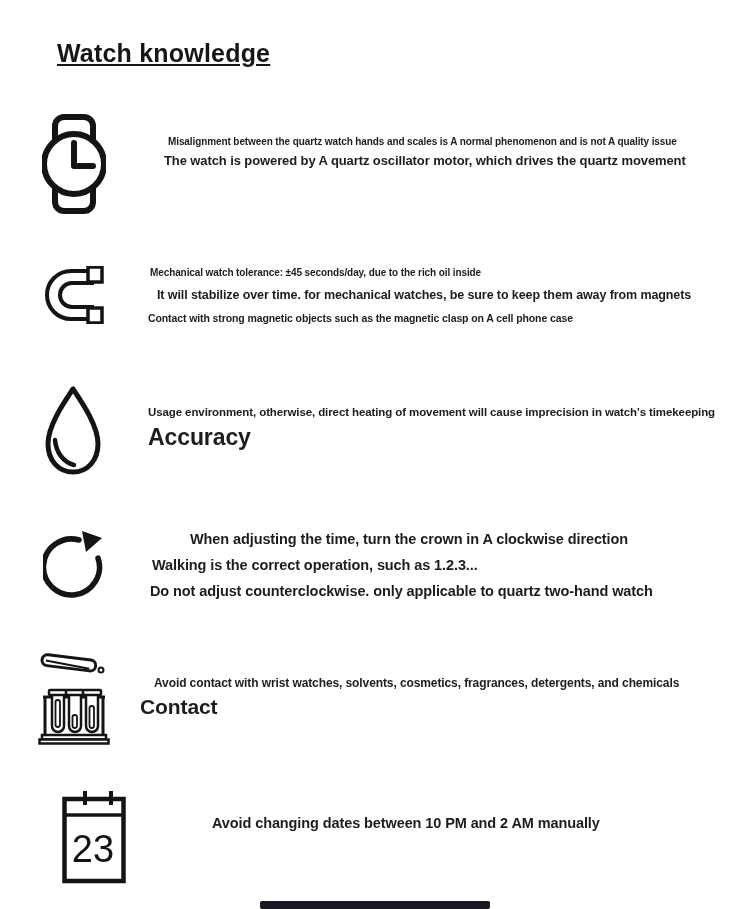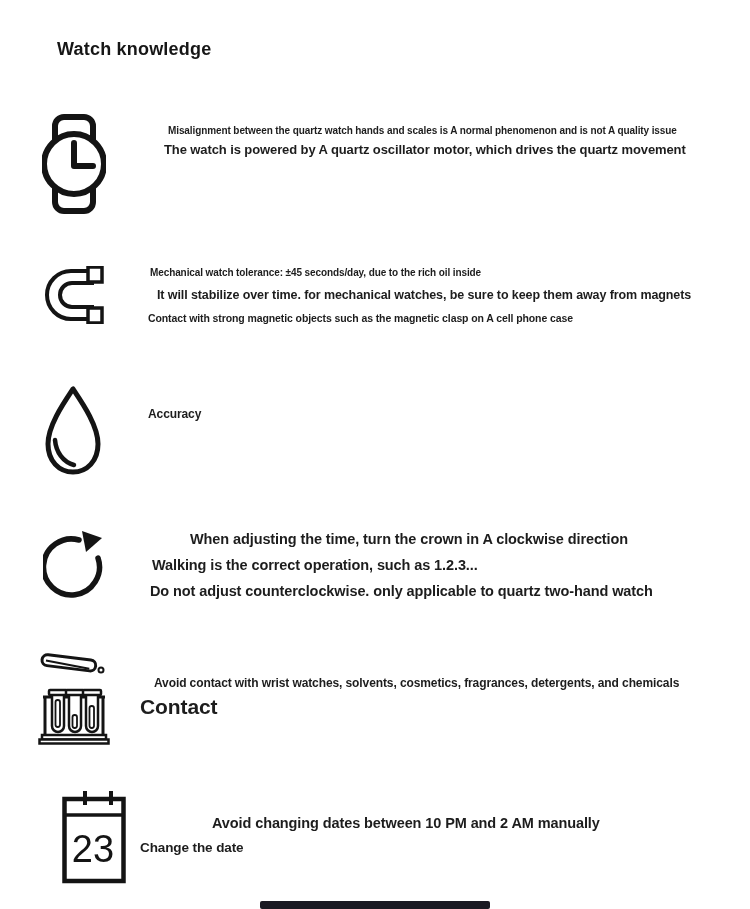--- a/index.html
+++ b/index.html
@@ -2,37 +2,37 @@
 <html><head>
 <meta charset="utf-8">
 <style>
   html,body{margin:0;padding:0;background:#fff;}
   .page{
     position:relative;width:750px;height:909px;background:#ffffff;overflow:hidden;
     font-family:"Liberation Sans",sans-serif;color:#1c1c1c;
   }
   .title{
     position:absolute;left:57px;top:39px;margin:0;
-    font-size:18px;font-weight:700;color:#161616;letter-spacing:.2px;
+    font-size:25px;font-weight:700;color:#161616;letter-spacing:.2px;text-decoration:underline;
   }
   .icon{position:absolute;}
   .icon svg{display:block;width:100%;height:100%;}
   .lines{position:absolute;left:140px;width:605px;}
   .lines p{margin:0;font-weight:700;white-space:nowrap;color:#1d1d1d;letter-spacing:-.1px;}
   
   .t10 {font-size:10px;  line-height:14px;}
   .t105{font-size:10.5px;line-height:16px;}
   .t115{font-size:11.5px;line-height:17px;}
   .t12 {font-size:12px;  line-height:16px;}
   .t125{font-size:12.5px;line-height:19px;}
   .t13 {font-size:13px;  line-height:18px;}
   .t135{font-size:13.5px;line-height:19px;}
   .t145{font-size:14.5px;line-height:21px;letter-spacing:-.2px;}
   .t15 {font-size:10px;  line-height:21px;letter-spacing:-.2px;}
-  .t18 {font-size:12px;  line-height:25px;letter-spacing:0;}
+  .t18 {font-size:23px;  line-height:25px;letter-spacing:0;}
   .t21 {font-size:21px;  line-height:28px;letter-spacing:0;}
   .indicator{
     position:absolute;left:260px;top:901px;width:230px;height:8px;
     border-radius:2px;
   }
 </style>
 </head>
 <body>
 
 <div class="page">
@@ -40,21 +40,21 @@
   <h1 class="title">Watch knowledge</h1>
 
   <div>
     <div class="icon" style="left:42px;top:114px;width:64px;height:100px">
       <svg viewBox="0 0 64 100" xmlns="http://www.w3.org/2000/svg">
         <rect x="13" y="3" width="38" height="94" rx="9" fill="#fff" stroke="#141414" stroke-width="6"></rect>
         <circle cx="32" cy="50" r="30" fill="#fff" stroke="#141414" stroke-width="6"></circle>
         <path d="M32 29 V52 H51" fill="none" stroke="#141414" stroke-width="6" stroke-linecap="round" stroke-linejoin="round"></path>
       </svg>
     </div>
-    <div class="lines" style="top:124px">
+    <div class="lines" style="top:135px">
       <p class="t10" style="margin-left:28px">Misalignment between the quartz watch hands and scales is A normal phenomenon and is not A quality issue</p>
       <p class="t13" style="margin-left:24px;margin-top:3px">The watch is powered by A quartz oscillator motor, which drives the quartz movement</p>
     </div>
   </div>
 
   <div>
     <div class="icon" style="left:44px;top:266px;width:60px;height:58px">
       <svg viewBox="0 0 60 58" xmlns="http://www.w3.org/2000/svg">
         <path d="M50 5 H27 A24 24 0 0 0 27 53 H50" fill="none" stroke="#141414" stroke-width="4"></path>
         <path d="M50 17 H28 A12 12 0 0 0 28 41 H50" fill="none" stroke="#141414" stroke-width="4"></path>
@@ -70,20 +70,21 @@
   </div>
 
   <div>
     <div class="icon" style="left:41px;top:384px;width:64px;height:94px">
       <svg viewBox="0 0 64 94" xmlns="http://www.w3.org/2000/svg">
         <path d="M32 5 C22 20 7 42 7 60 C7 77 18 88 32 88 C46 88 57 77 57 60 C57 42 42 20 32 5 Z" fill="none" stroke="#141414" stroke-width="5" stroke-linejoin="round"></path>
         <path d="M14 56 C15 68 22 78 33 81" fill="none" stroke="#141414" stroke-width="4.5" stroke-linecap="round"></path>
       </svg>
     </div>
     <div class="lines" style="top:398px">
+      <p class="t115" style="margin-left:8px;margin-top:6px">Usage environment, otherwise, direct heating of movement will cause imprecision in watch's timekeeping</p>
       <p class="t18" style="margin-left:8px;margin-top:4px">Accuracy</p>
     </div>
   </div>
 
   <div>
     <div class="icon" style="left:43px;top:527px;width:62px;height:82px">
       <svg viewBox="0 0 62 82" xmlns="http://www.w3.org/2000/svg">
         <path d="M36 13 A28 28 0 1 0 55 31" fill="none" stroke="#141414" stroke-width="5.5" stroke-linecap="round"></path>
         <polygon points="59,11 39,4 43,25" fill="#141414"></polygon>
       </svg>
@@ -129,19 +130,18 @@
       <svg viewBox="0 0 64 94" xmlns="http://www.w3.org/2000/svg">
         <rect x="2.5" y="9" width="59" height="82" fill="#fff" stroke="#141414" stroke-width="4.5"></rect>
         <line x1="2.5" y1="25" x2="61.5" y2="25" stroke="#141414" stroke-width="3.5"></line>
         <line x1="23" y1="1" x2="23" y2="15" stroke="#141414" stroke-width="4"></line>
         <line x1="49" y1="1" x2="49" y2="15" stroke="#141414" stroke-width="4"></line>
         <text x="31" y="72" text-anchor="middle" font-family="'Liberation Sans',sans-serif" font-size="38" font-weight="400" fill="#141414">23</text>
       </svg>
     </div>
     <div class="lines" style="top:813px">
       <p class="t145" style="margin-left:72px">Avoid changing dates between 10 PM and 2 AM manually</p>
-      <p class="t135" style="margin-left:0;margin-top:4px">Change the date</p>
     </div>
   </div>
 
   <div class="indicator" style="background:#191922"></div>
 
 </div>
 
 </body></html>

